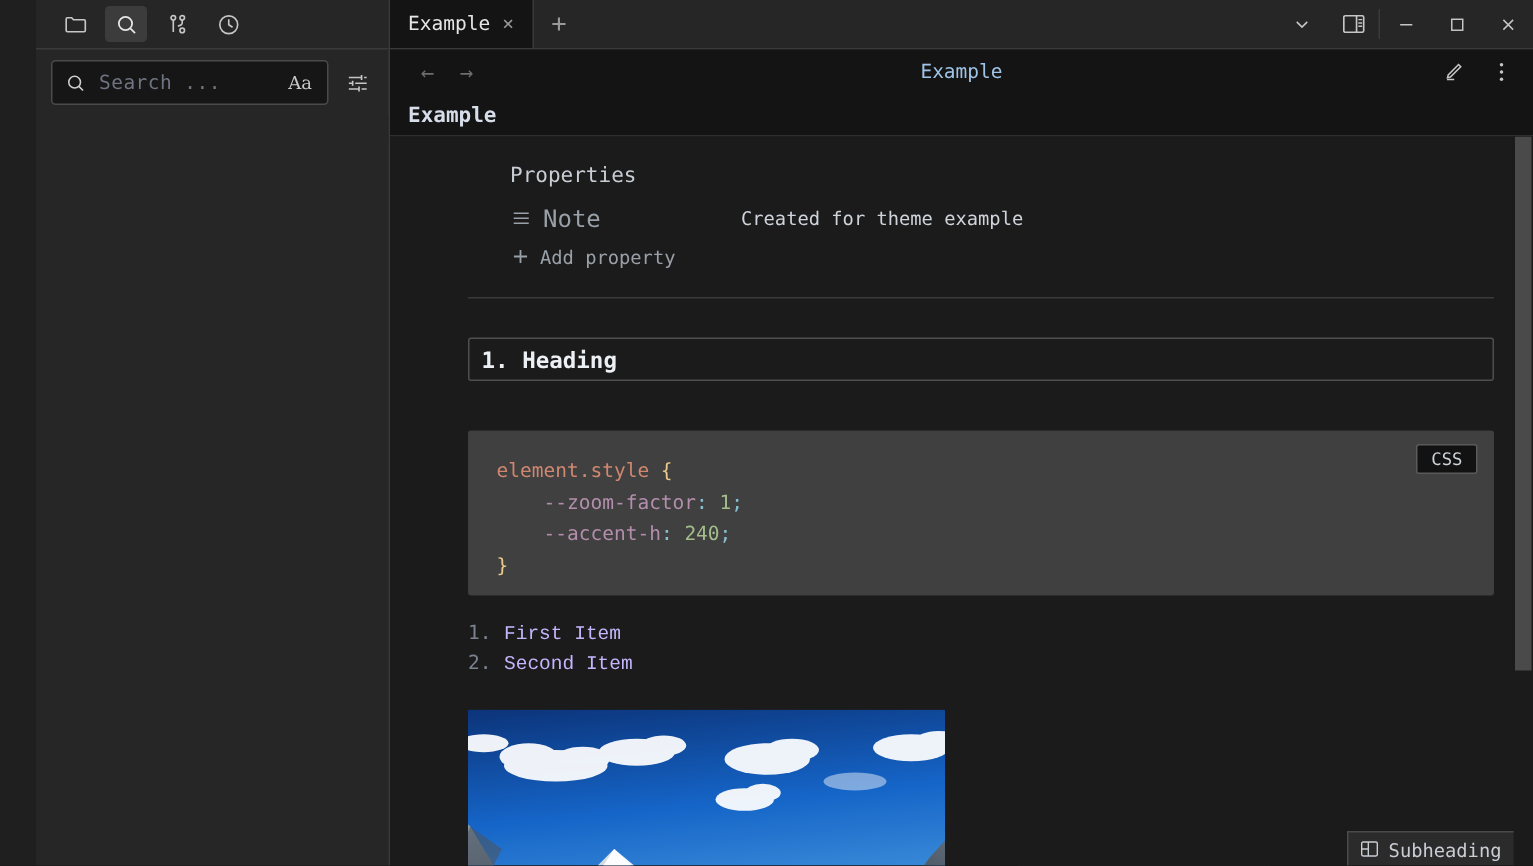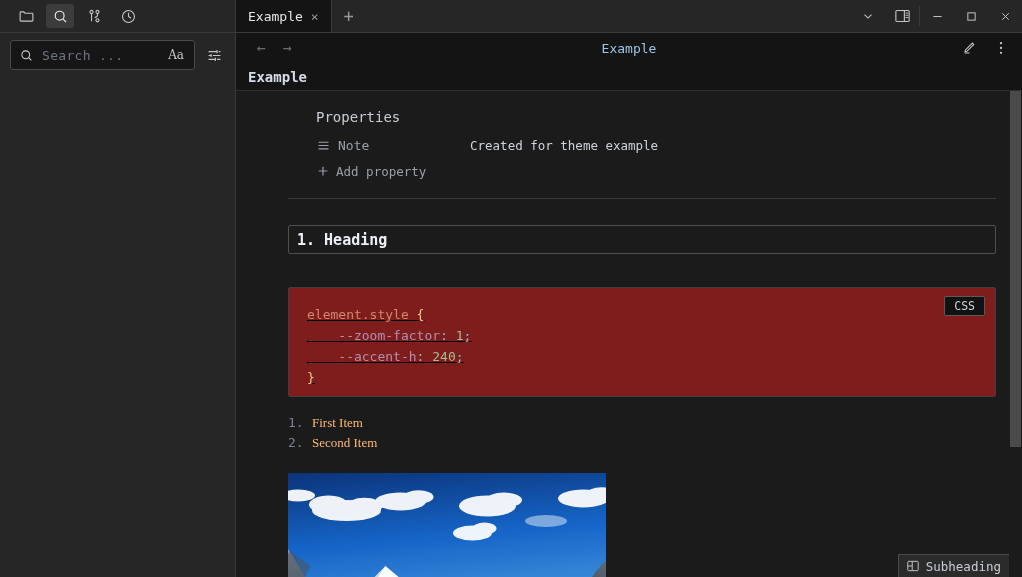--- a/index.html
+++ b/index.html
@@ -10,20 +10,21 @@
     overflow: hidden;
   }
   .app { position: relative; width: 1022px; height: 577px; display: flex; background: #1f1f1f; }
 
   
   .sidebar {
     width: 236px; height: 577px;
     background: #262626;
     display: flex; flex-direction: column;
     border-right: 1px solid #3a3a3a;
+    margin-left: 24px;
   }
   .side-toolbar {
     height: 33px; display: flex; align-items: center;
     padding-left: 12px; gap: 6px;
     border-bottom: 1px solid #3a3a3a;
     background: #262626;
   }
   .icon-btn {
     width: 28px; height: 24px;
     display: flex; align-items: center; justify-content: center;
@@ -111,47 +112,46 @@
     flex: 1; overflow: hidden; position: relative;
     background: #1b1b1b;
     padding: 0 26px 0 26px;
   }
 
   
   .props { padding: 18px 0 0 54px; }
   .props-title { color: #c9cdd4; font-size: 14px; font-family: "DejaVu Sans Mono", monospace; margin-bottom: 9px; }
   .prop-row { display: flex; align-items: center; height: 22px; margin-bottom: 4px; }
   .prop-icon { width: 22px; display:flex; align-items:center; }
-  .prop-key { color: #9aa0a8; font-size: 13px; width: 132px; font-family: "DejaVu Sans Mono", monospace; }
+  .prop-key { color: #9aa0a8; font-size: 16px; width: 132px; font-family: "DejaVu Sans Mono", monospace; }
   .prop-val { color: #cfd4db; font-size: 12.5px; font-family: "DejaVu Sans Mono", monospace; }
   .add-prop { display: flex; align-items: center; gap: 6px; height: 22px; cursor: pointer; margin-top: 2px;}
   .add-prop-label { color: #9aa0a8; font-size: 12.5px; font-family: "DejaVu Sans Mono", monospace; }
   .divider { height: 1px; background: #3a3a3a; margin: 16px 0 0 26px; }
 
   
   .heading-box {
     border: 1px solid #4f4f4f;
     background: #1b1b1b;
     padding: 4px 8px;
     margin: 0 0 0 26px;
     border-radius: 2px;
   }
   .h1-text { color: #eceff4; font-size: 15px; font-weight: bold; font-family: "DejaVu Sans Mono", monospace; }
   .h2-text { color: #eceff4; font-size: 14px; font-weight: bold; font-family: "DejaVu Sans Mono", monospace; }
 
   
   .codeblock {
     position: relative;
     margin: 0 0 0 26px;
-    background: #7f1d1d;
+    background: #404040;
     border: 1px solid #3f3f3f;
     border-radius: 2px;
     padding: 16px 18px;
     height: 110px;
-    text-decoration: underline;
   }
   .code-lang {
     position: absolute; top: 8px; right: 10px;
     border: 1px solid #5a5a5a;
     color: #cfd4db; font-size: 11.5px;
     padding: 2px 9px; border-radius: 2px;
     background: #121212; cursor: pointer;
     font-family: "DejaVu Sans Mono", monospace;
   }
   pre.code {
@@ -162,21 +162,21 @@
   .tok-sel { color: #d08770; }
   .tok-brace { color: #ebcb8b; }
   .tok-prop { color: #b48ead; }
   .tok-punc { color: #88c0d0; }
   .tok-num { color: #a3be8c; }
 
   
   .olist { margin: 18px 0 0 26px; }
   .oli { display: flex; align-items: baseline; height: 20px; }
   .oli-num { color: #7b8290; font-size: 13px; width: 24px; font-family: "DejaVu Sans Mono", monospace; }
-  .oli-text { color: #fdba74; font-size: 13px; font-family: Liberation Serif, serif; text-align: center; }
+  .oli-text { color: #c4b5fd; font-size: 13px; font-family: Liberation Mono, monospace; text-align: center; }
 
   
   .img-wrap { margin: 18px 0 0 26px; width: 318px; height: 120px; overflow: hidden; position: relative; }
   .mountain { width: 318px; height: 180px; display:block; }
 
   
   .vscroll {
     position: absolute; right: 0; top: 0; width: 13px; height: 100%;
     background: #1b1b1b;
   }

